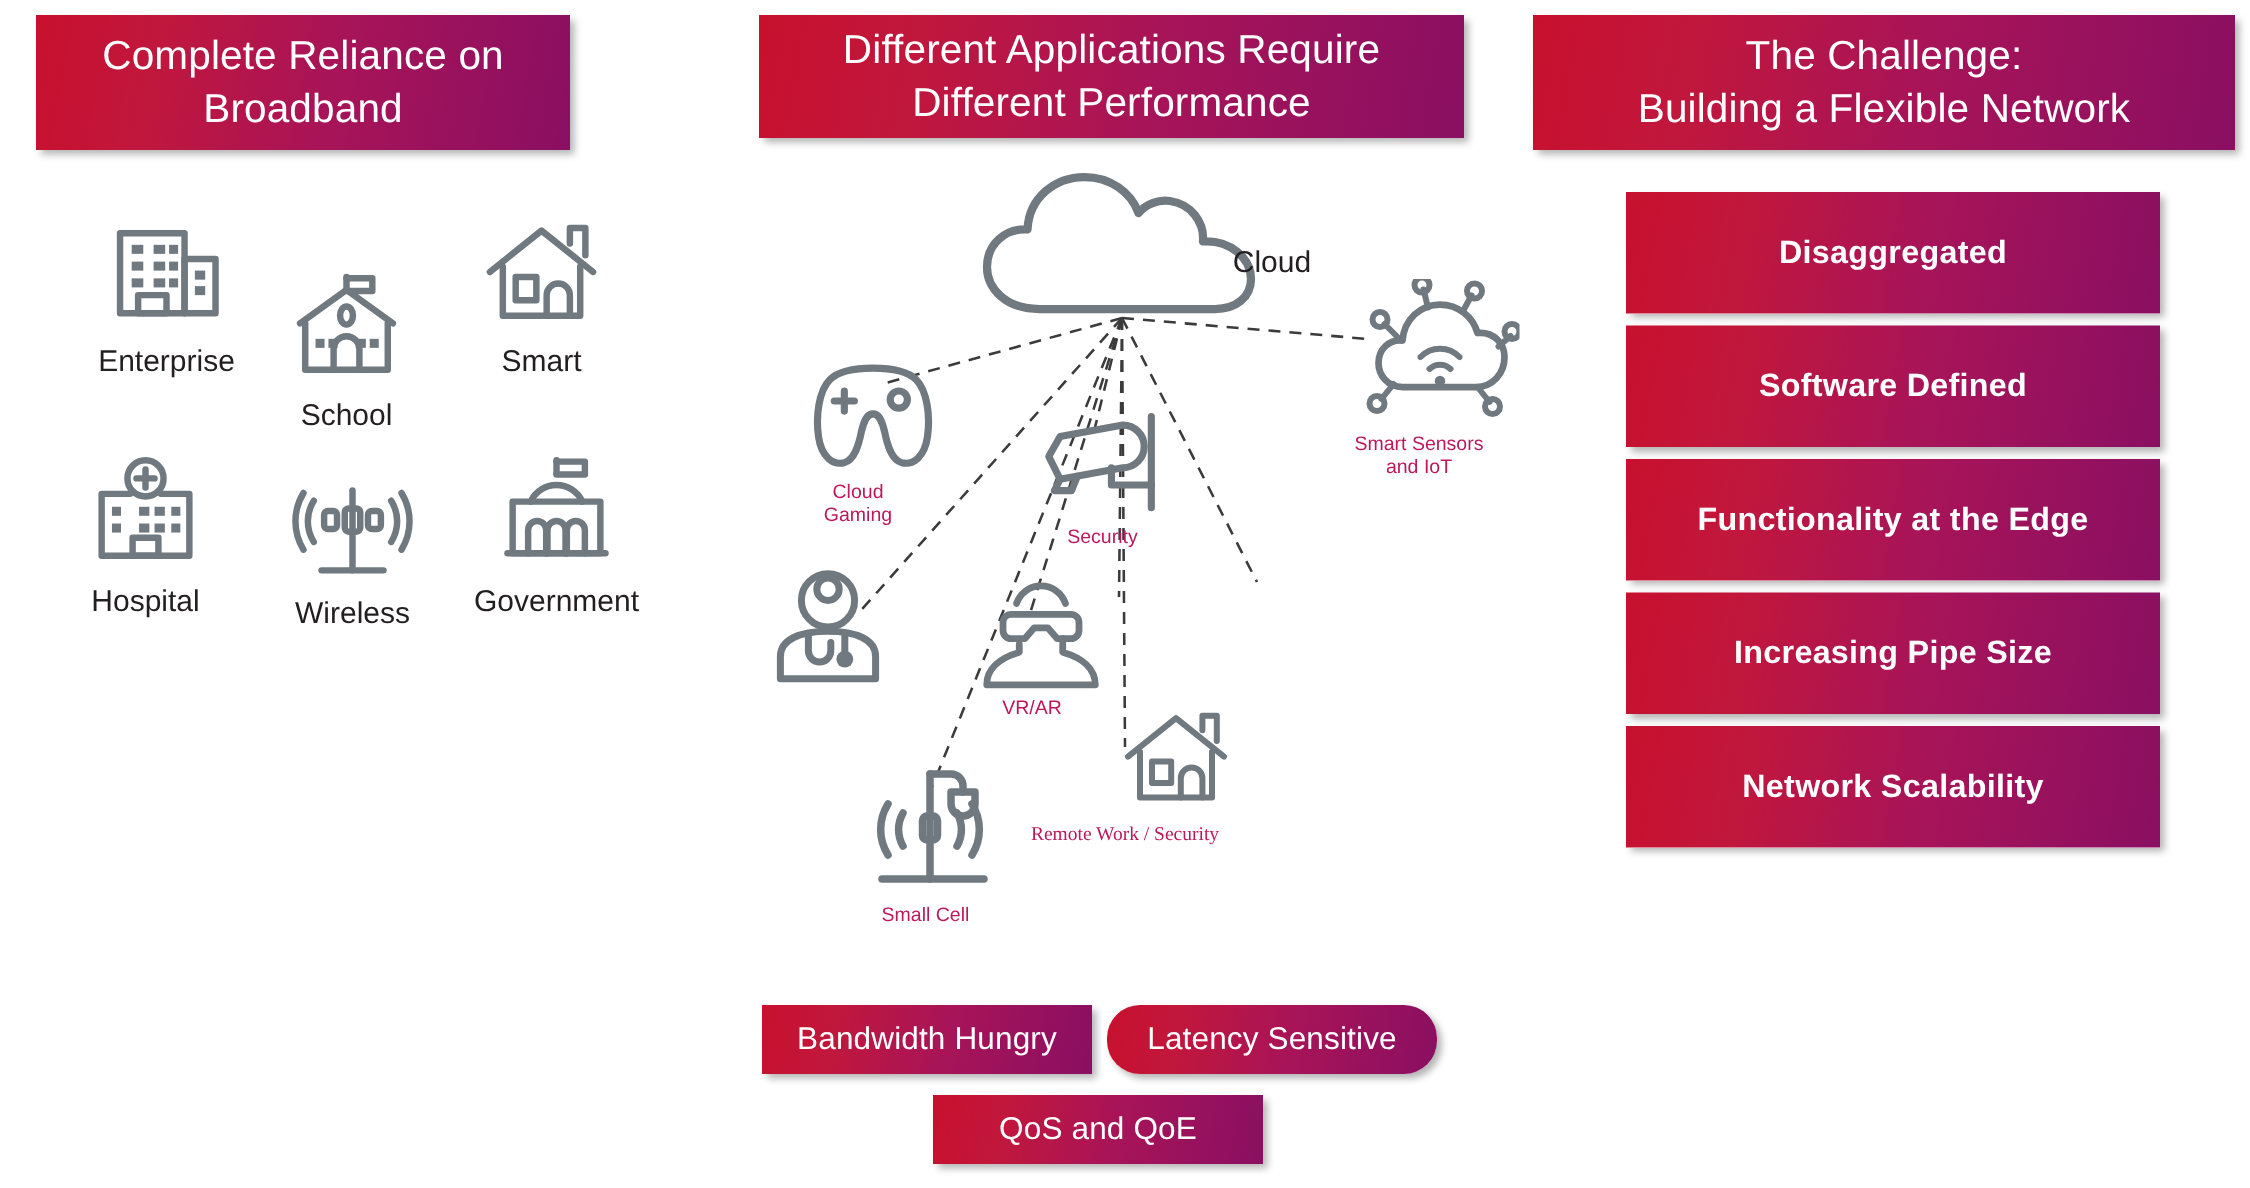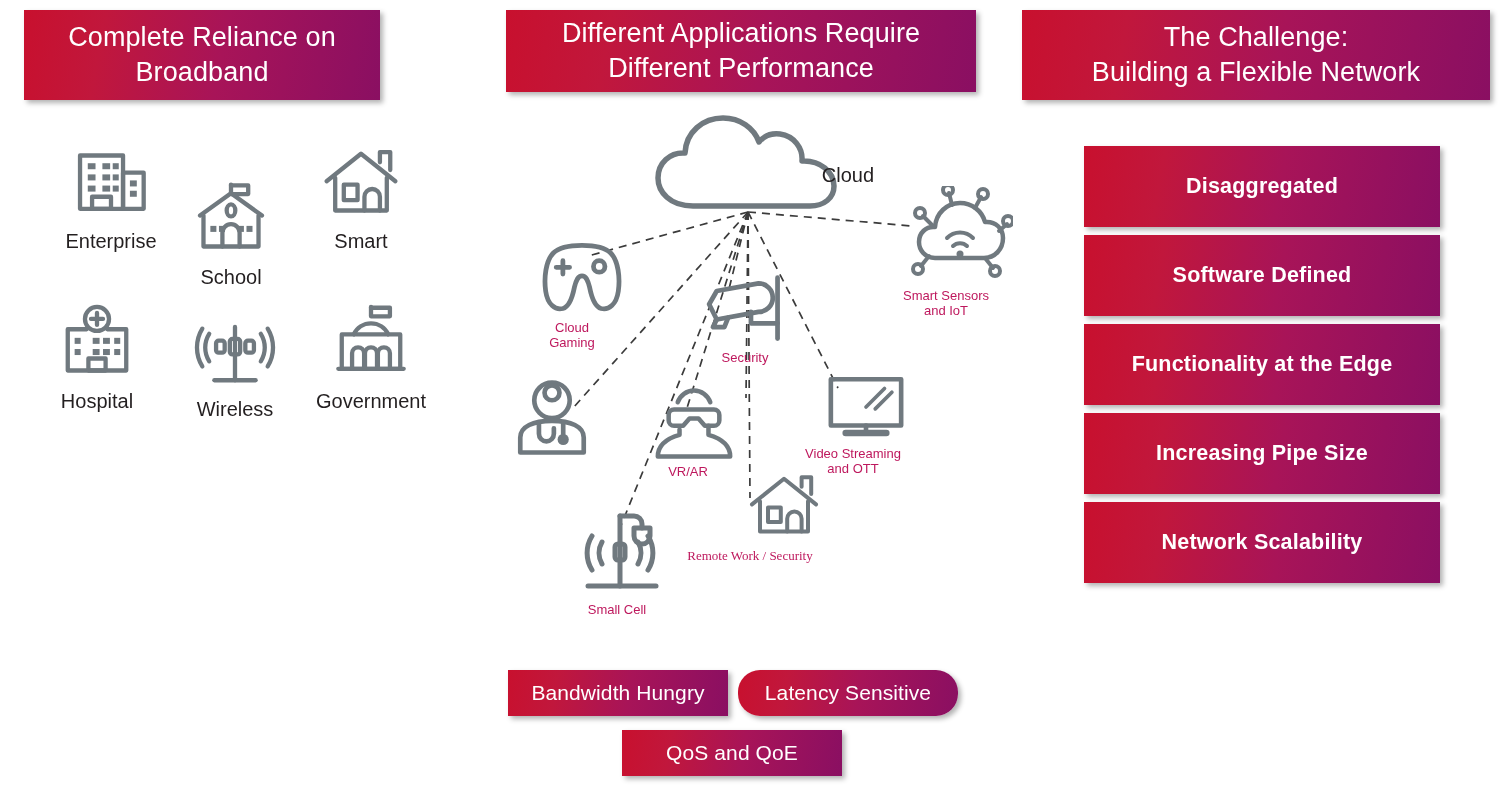--- a/index.html
+++ b/index.html
@@ -122,21 +122,21 @@
     white-space: nowrap;
   }
   #badge-bandwidth { left: 508px; top: 670px; width: 220px; height: 46px; }
   #badge-latency   { left: 738px; top: 670px; width: 220px; height: 46px; border-radius: 22px; }
   #badge-qos       { left: 622px; top: 730px; width: 220px; height: 46px; }
 
   
   #challenge-list {
     position: absolute;
     left: 1084px;
-    top: 146px;
+    top: 128px;
     width: 356px;
   }
   .chal-box {
     display: flex;
     align-items: center;
     justify-content: center;
     height: 81px;
     margin-bottom: 8px;
     font-size: 21.5px;
     font-weight: bold;
@@ -341,21 +341,21 @@
           <rect class="ic" x="43" y="44" width="10" height="16" rx="3"></rect>
           <path class="ic" d="M30 42 A22 22 0 0 0 30 64"></path>
           <path class="ic" d="M20 36 A32 32 0 0 0 20 70"></path>
           <path class="ic" d="M66 42 A22 22 0 0 1 66 64"></path>
           <path class="ic" d="M76 36 A32 32 0 0 1 76 70"></path>
         </svg>
       </span>
       <span class="cap">Small Cell</span>
     </div>
 
-    <div class="node" style="left:200px; top:164px; width:130px;text-align:center;">
+    <div class="node" style="left:190px; top:164px; width:130px;text-align:center;">
       <span class="glyph">
         <svg width="110" height="76" viewBox="0 0 110 80" style="margin-left:10px">
           <path class="ic" d="M12 34 L20 20 L64 12 A14 14 0 0 1 64 42 L20 50 Z"></path>
           <path class="ic" d="M20 50 L16 58 L28 58 L32 48"></path>
           <path class="ic" d="M56 42 L56 54 L84 54"></path>
           <path class="ic" d="M84 6 L84 70"></path>
         </svg>
       </span>
       <span class="cap">Security</span>
     </div>
@@ -379,32 +379,20 @@
           <path class="ic" d="M10 48 L50 16 L90 48"></path>
           <path class="ic" d="M20 44 L20 82 L80 82 L80 44"></path>
           <path class="ic" d="M72 26 L72 14 L84 14 L84 35"></path>
           <rect class="ic" x="30" y="52" width="16" height="18"></rect>
           <path class="ic" d="M54 82 L54 66 A9 9 0 0 1 72 66 L72 82"></path>
         </svg>
       </span>
       <span class="cap">Remote Work / Security</span>
     </div>
 
-    <div class="node" style="left:298px; top:262px; width:150px;">
-      <span class="glyph">
-        <svg width="100" height="74" viewBox="0 0 100 80" style="margin-left:25px">
-          <rect class="ic" x="12" y="10" width="76" height="50"></rect>
-          <path class="ic" d="M50 60 L50 68"></path>
-          <path class="ic" d="M28 68 L72 68" style="stroke-width:7"></path>
-          <path class="ic" d="M70 20 L50 40 M78 24 L60 42" style="stroke-width:4"></path>
-        </svg>
-      </span>
-      <span class="cap">Video Streaming
-and OTT</span>
-    </div>
 
     <div class="node" style="left:386px; top:78px; width:160px;">
       <span class="glyph">
         <svg width="106" height="100" viewBox="0 0 106 100" style="margin-left:27px">
           <path class="ic" style="stroke-width:4.5" d="M28 72 C18 72 12 64 12 56 C12 47 19 40 28 41 C29 27 40 17 53 17
                C65 17 75 25 78 36 C89 35 96 43 96 52 C96 63 88 72 77 72 Z"></path>
           <g class="ic" style="stroke-width:4">
             <path d="M27 41 L16 30"></path>
               <circle cx="13" cy="27" r="5"></circle>
             <path d="M45 19 L42 7"></path>

